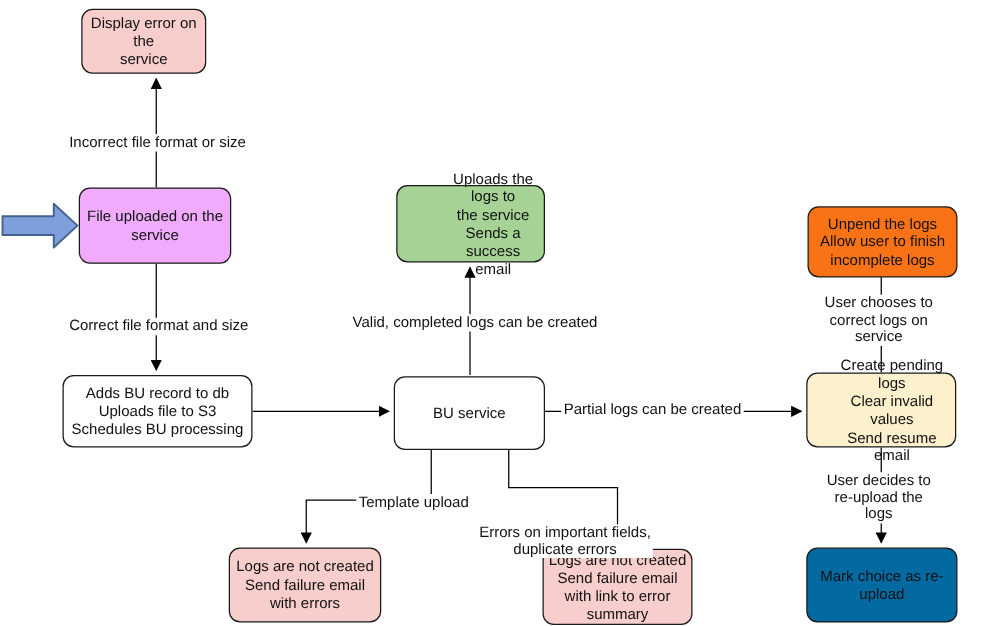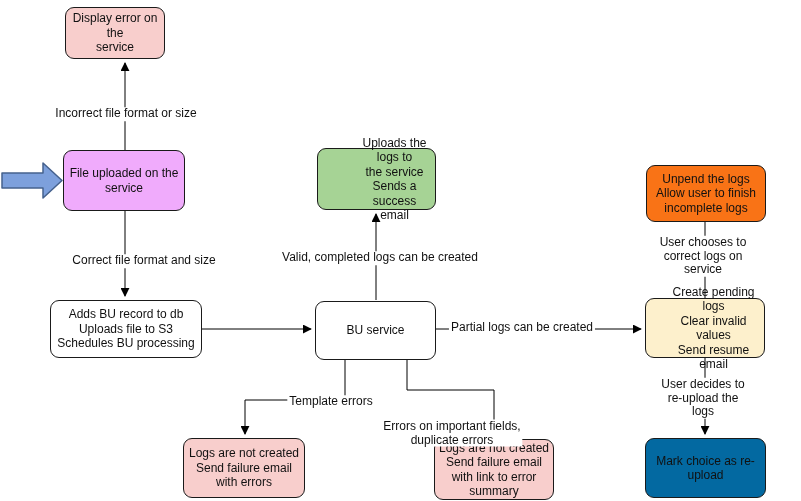--- a/index.html
+++ b/index.html
@@ -40,21 +40,21 @@
   #adds-bu       {left:50px; top:300px;width:152px;height:58px;}
   #bu-service    {left:315px;top:301px;width:121px;height:59px;}
   #uploads-logs  {left:317px;top:148px;width:119px;height:62px;}
   #create-pending{left:645px;top:298px;width:120px;height:60px;padding-left:20px;}
   #unpend        {left:646px;top:141px;width:120px;height:57px;}
   #mark-choice   {left:645px;top:438px;width:121px;height:60px;}
   #logs-errors   {left:183px;top:438px;width:122px;height:60px;}
   #logs-summary  {left:434px;top:439px;width:120px;height:61px;}
   
   #lbl-incorrect {left:126px;top:114px;}
-  #lbl-correct   {left:144px;top:261px;}
+  #lbl-correct   {left:127px;top:261px;}
   #lbl-valid     {left:380px;top:258px;}
   #lbl-partial   {left:522px;top:328px;}
   #lbl-template  {left:331px;top:402px;}
   #lbl-important {left:452px;top:397px;margin-top:36px;}
   #lbl-choose    {left:703px;top:256px;}
   #lbl-reupload  {left:703px;top:398px;}
 </style>
 </head>
 <body>
 
@@ -114,19 +114,19 @@
 
   <div class="node" id="logs-summary" style="background-color: rgb(248, 206, 204);">Logs are not created
 Send failure email
 with link to error
 summary</div>
 
   <div class="elabel" id="lbl-incorrect">Incorrect file format or size</div>
   <div class="elabel" id="lbl-correct">Correct file format and size</div>
   <div class="elabel" id="lbl-valid">Valid, completed logs can be created</div>
   <div class="elabel" id="lbl-partial">Partial logs can be created</div>
-  <div class="elabel" id="lbl-template">Template errors</div>
+  <div class="elabel" id="lbl-template">Template upload</div>
   <div class="elabel" id="lbl-important">Errors on important fields,
 duplicate errors</div>
   <div class="elabel" id="lbl-choose">User chooses to correct logs on service</div>
   <div class="elabel" id="lbl-reupload">User decides to re-upload the logs</div>
 
 </div>
 
 </body></html>

